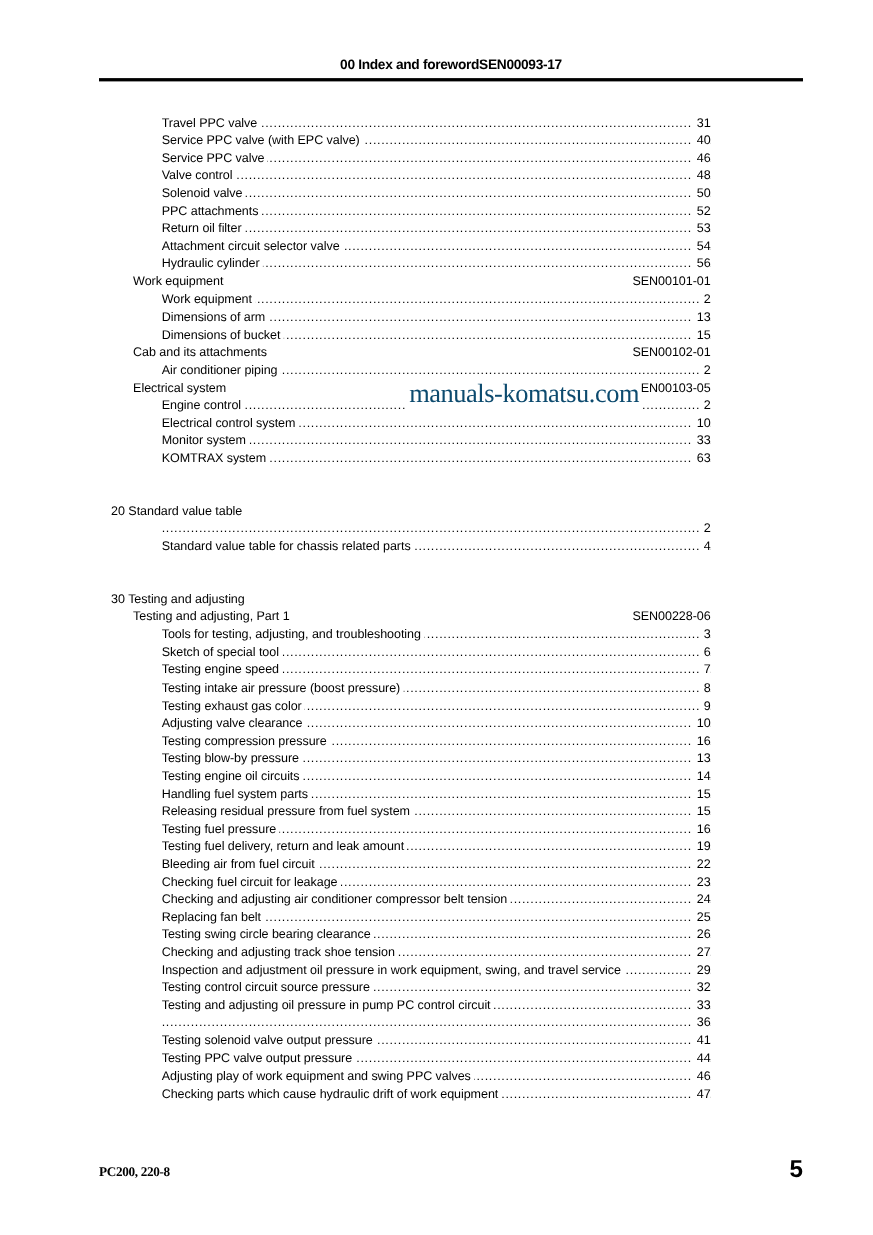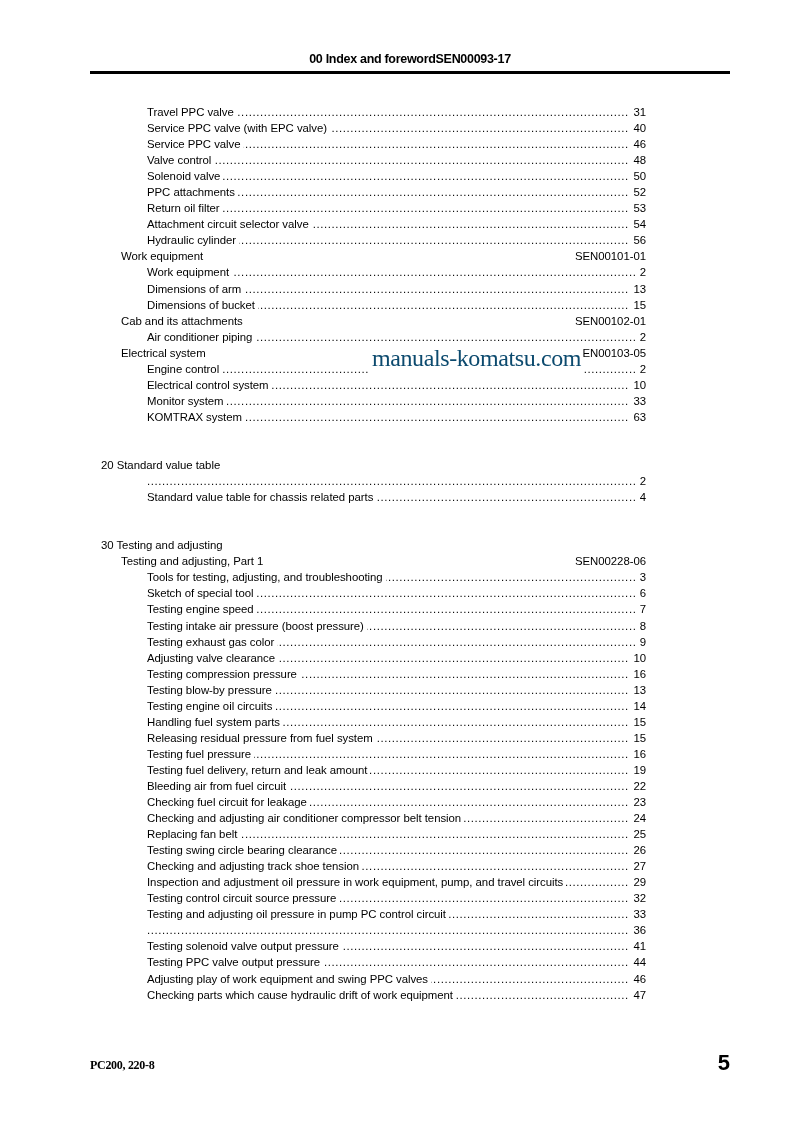--- a/index.html
+++ b/index.html
@@ -352,21 +352,21 @@
         <span class="title">Testing swing circle bearing clearance</span>
         <span class="num">26</span>
       </div>
       <div class="row lvl3">
         <span class="leader"></span>
         <span class="title">Checking and adjusting track shoe tension</span>
         <span class="num">27</span>
       </div>
       <div class="row lvl3">
         <span class="leader"></span>
-        <span class="title">Inspection and adjustment oil pressure in work equipment, pump, and travel circuits</span>
+        <span class="title">Inspection and adjustment oil pressure in work equipment, swing, and travel service</span>
         <span class="num">29</span>
       </div>
       <div class="row lvl3">
         <span class="leader"></span>
         <span class="title">Testing control circuit source pressure</span>
         <span class="num">32</span>
       </div>
       <div class="row lvl3">
         <span class="leader"></span>
         <span class="title">Testing and adjusting oil pressure in pump PC control circuit</span>

